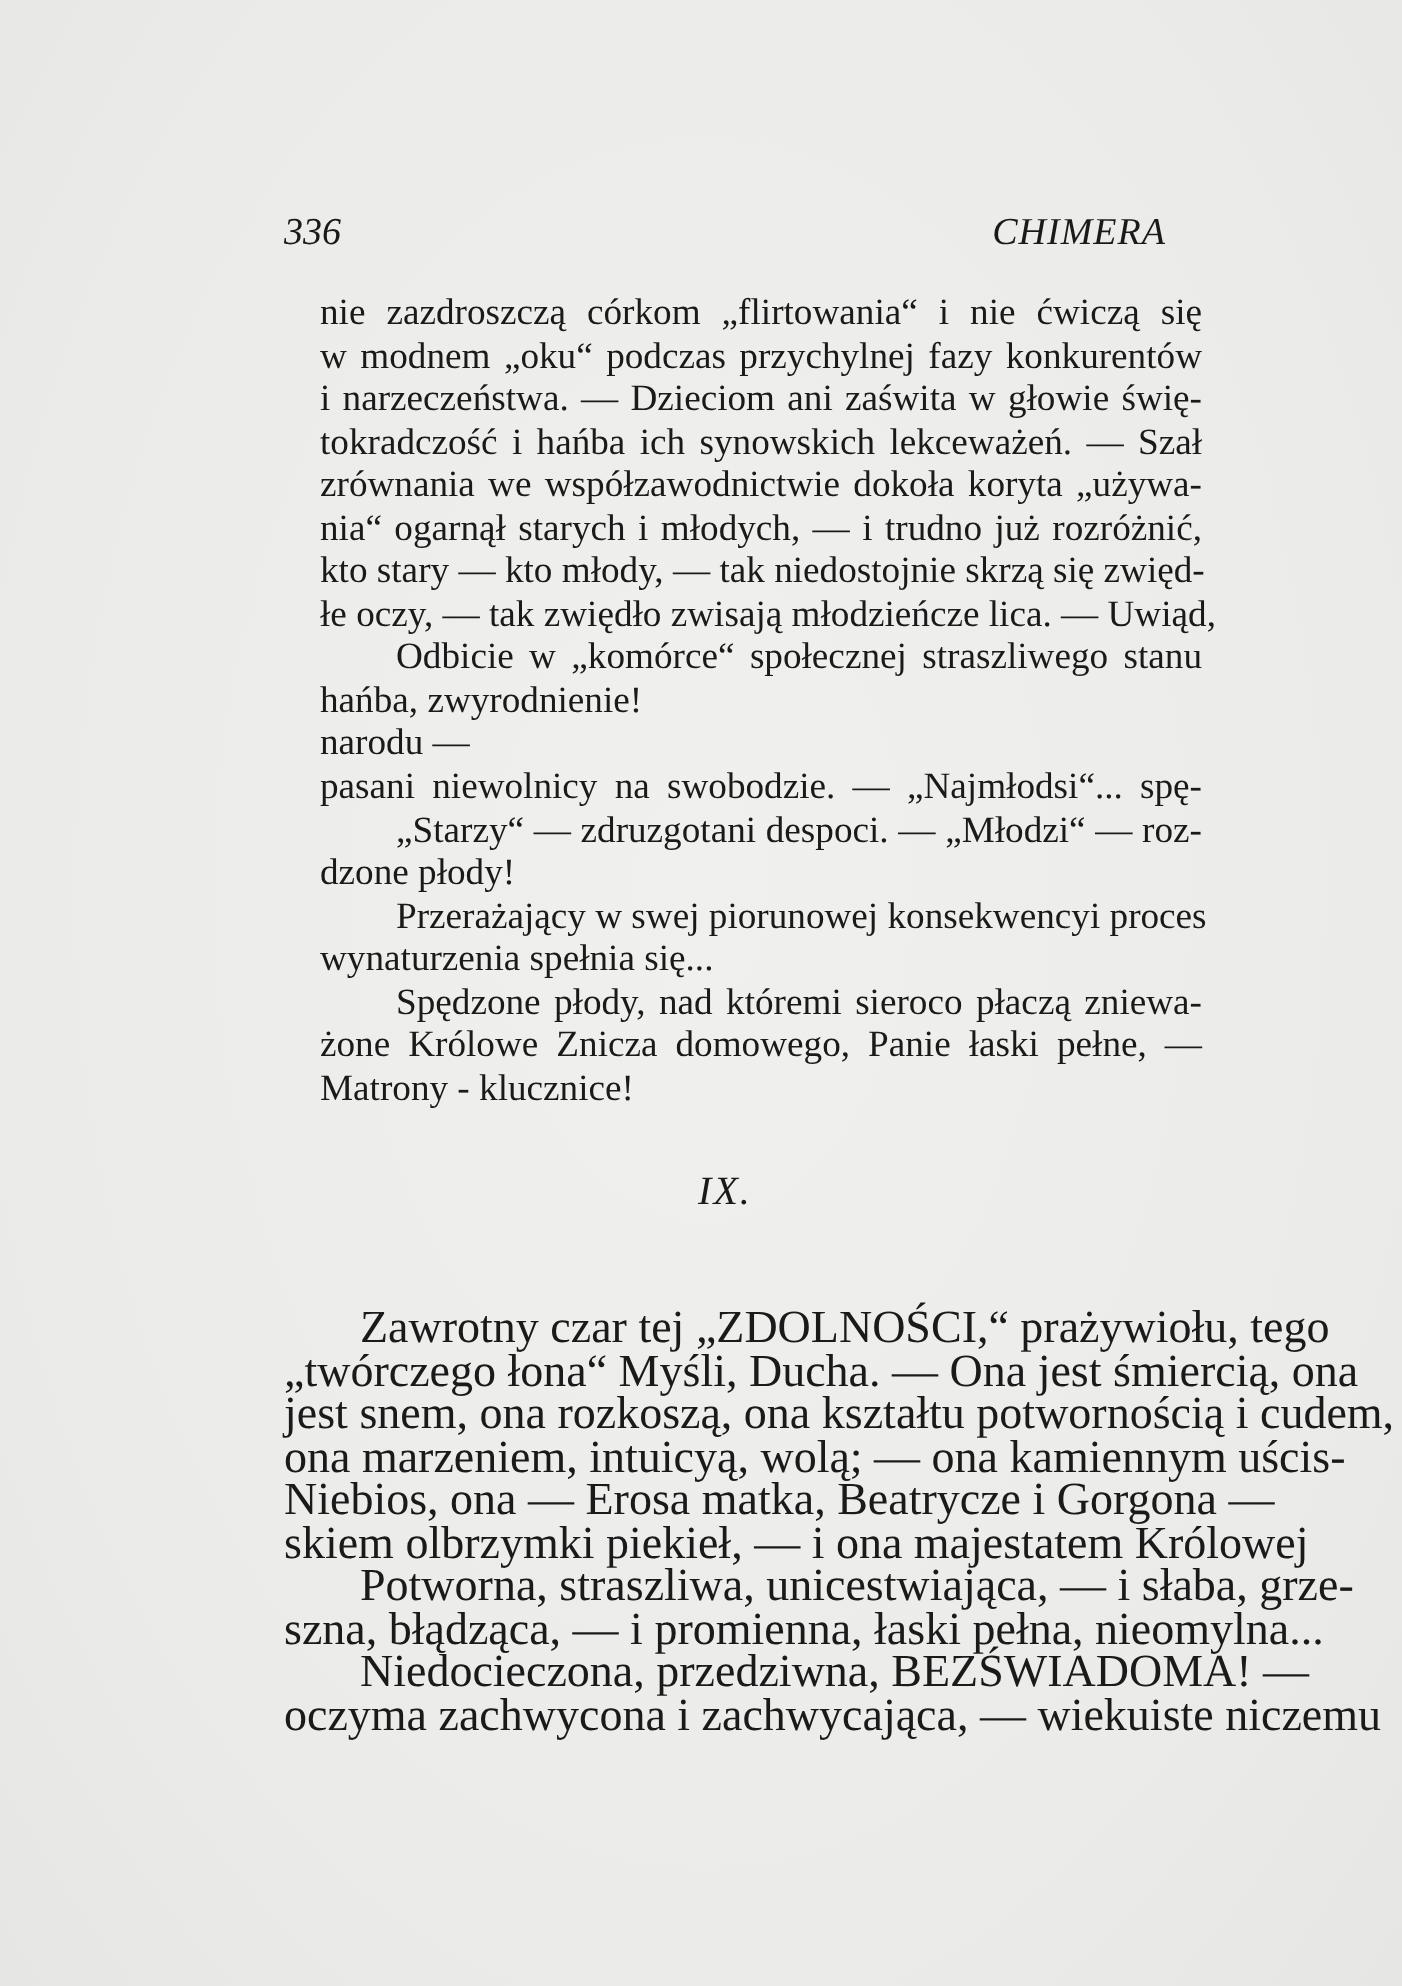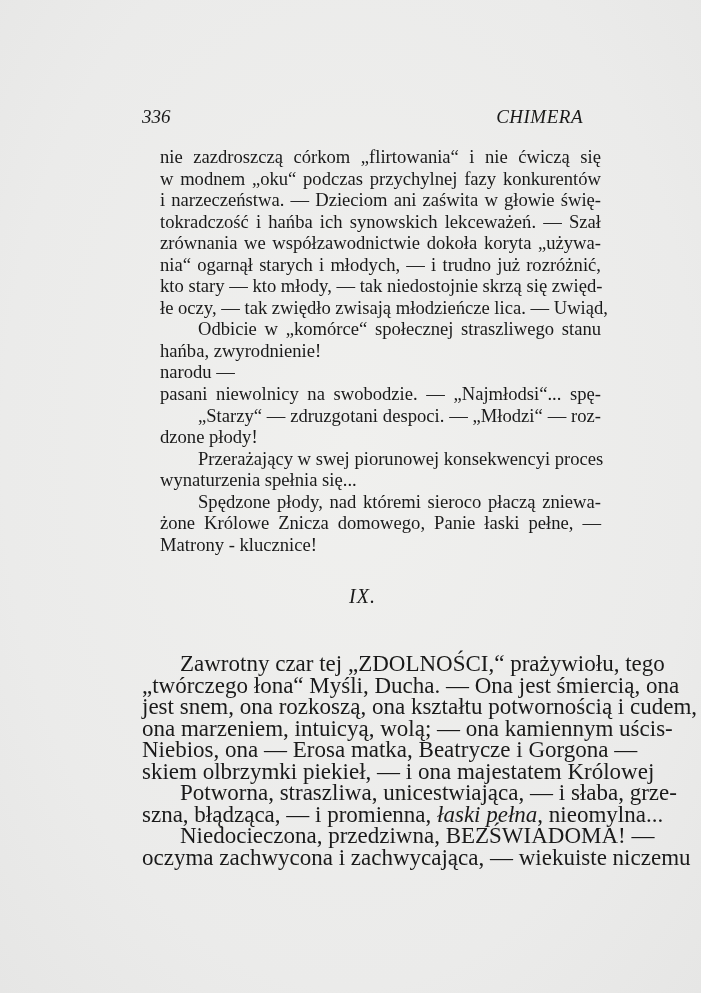--- a/index.html
+++ b/index.html
@@ -76,21 +76,20 @@
     .text-block-2 {
       position: absolute;
       left: 142px;
       top: 629px;
       width: 441px;
       font-size: 23px;
       line-height: 21.55px;
       margin-top: 24px;
     }
     .it {
-      font-style: italic;
     }
   </style>
 </head>
 <body>
 
 <div class="page">
 
   <div class="header">
     <span class="pageno">336</span>
     <span class="running-title">CHIMERA</span>

